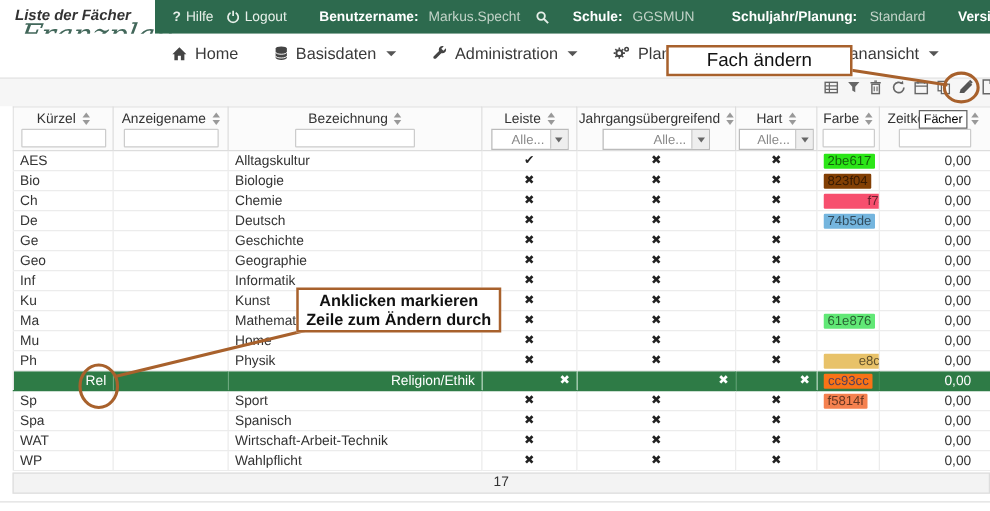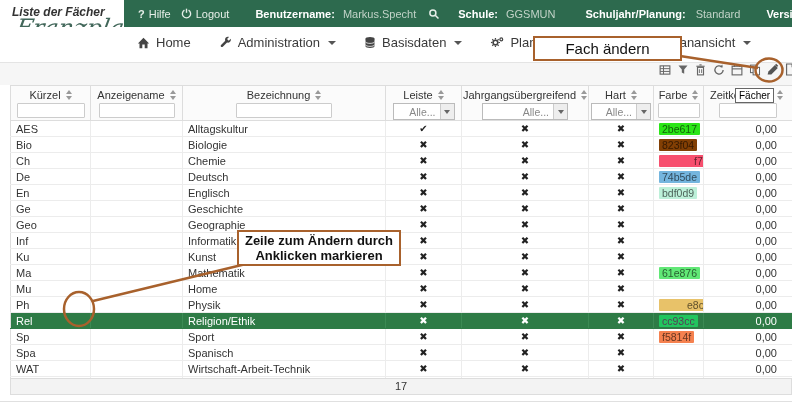--- a/index.html
+++ b/index.html
@@ -65,21 +65,21 @@
   .fsel-c::after{content:"";width:0;height:0;border-left:3px solid transparent;
                  border-right:3px solid transparent;border-top:4px solid #666;}
   .w-leiste{width:60px}.w-jahrgangsuebergreifend{width:84px}.w-hart{width:58px}
 
   td{height:14px;line-height:14px;padding:0 5px;border-bottom:1px solid #ececec;
      border-right:1px solid #ececec;overflow:hidden;white-space:nowrap;}
   .c-num{text-align:right;padding-right:15px;}
   .c-mark{text-align:center;}
   .mark{font-size:10px;color:#222;}
   .chip{display:inline-block;padding:0 3px;font-size:10.5px;line-height:12px;border-radius:1px;}
-  tr.selected td{background:#2e7b46;color:#fff;border-bottom-color:#2e7b46;border-right-color:#3c8a54;}
+  tr.selected td{background:#2e7b46;color:#fff;border-bottom-color:#2e7b46;border-right-color:#3c8a54;text-align:right;}
   tr.selected .mark{color:#fff;}
 
   .table-footer{position:absolute;left:10px;top:378px;width:782px;height:17px;background:#f3f3f3;
                 border:1px solid #ddd;box-sizing:border-box;text-align:center;font-size:11px;
                 color:#333;line-height:15px;}
   .bottom-line{position:absolute;left:0;top:401px;width:792px;height:1px;background:#e0e0e0;}
 
   
   .callout1{position:absolute;left:533px;top:36px;width:145px;height:21px;background:#fff;
             border:2px solid #a8612c;z-index:30;display:flex;align-items:center;justify-content:center;
@@ -134,36 +134,36 @@
     <span class="nav-item">
       <span>
           <svg class="ic" width="13" height="12" viewBox="0 0 16 15">
             <path d="M8 1 15 8h-2v6h-3.5V9.5h-3V14H3V8H1z" fill="#444"></path>
           </svg>
         </span>
       <span>Home</span>
     </span>
     <span class="nav-item">
       <span>
-          <svg class="ic" width="13" height="13" viewBox="0 0 16 16">
-            <path d="M14.6 4.6c0 2-1.6 3.6-3.6 3.6-.4 0-.8-.1-1.1-.2l-5.2 5.2c-.6.6-1.6.6-2.2 0s-.6-1.6 0-2.2l5.2-5.2C7.5 5.4 7.4 5 7.4 4.6 7.4 2.6 9 1 11 1c.4 0 .9.1 1.3.2L9.9 3.6l2.1 2.1 2.4-2.4c.1.4.2.8.2 1.3z" fill="#444"></path>
-          </svg>
-        </span>
-      <span>Administration</span>
-      <span class="caret"></span>
-    </span>
-    <span class="nav-item">
-      <span>
           <svg class="ic" width="12" height="13" viewBox="0 0 16 16">
             <ellipse cx="8" cy="3" rx="6" ry="2.2" fill="#444"></ellipse>
             <path d="M2 3v10c0 1.2 2.7 2.2 6 2.2s6-1 6-2.2V3" fill="#444"></path>
             <path d="M2 7c0 1.2 2.7 2.2 6 2.2S14 8.2 14 7M2 11c0 1.2 2.7 2.2 6 2.2s6-1 6-2.2" fill="none" stroke="#fff" stroke-width="1"></path>
           </svg>
         </span>
       <span>Basisdaten</span>
+      <span class="caret"></span>
+    </span>
+    <span class="nav-item">
+      <span>
+          <svg class="ic" width="13" height="13" viewBox="0 0 16 16">
+            <path d="M14.6 4.6c0 2-1.6 3.6-3.6 3.6-.4 0-.8-.1-1.1-.2l-5.2 5.2c-.6.6-1.6.6-2.2 0s-.6-1.6 0-2.2l5.2-5.2C7.5 5.4 7.4 5 7.4 4.6 7.4 2.6 9 1 11 1c.4 0 .9.1 1.3.2L9.9 3.6l2.1 2.1 2.4-2.4c.1.4.2.8.2 1.3z" fill="#444"></path>
+          </svg>
+        </span>
+      <span>Administration</span>
       <span class="caret"></span>
     </span>
     <span class="nav-item">
       <span>
           <svg class="ic" width="14" height="13" viewBox="0 0 18 16">
             <circle cx="7" cy="8" r="3" fill="none" stroke="#444" stroke-width="2"></circle>
             <g stroke="#444" stroke-width="1.6">
               <line x1="7" y1="2.2" x2="7" y2="4.2"></line>
               <line x1="7" y1="11.8" x2="7" y2="13.8"></line>
               <line x1="1.2" y1="8" x2="3.2" y2="8"></line>
@@ -409,30 +409,20 @@
             <td class="c-txt">De</td>
             <td class="c-txt"></td>
             <td class="c-txt">Deutsch</td>
             <td class="c-mark"><span class="mark">✖</span></td>
             <td class="c-mark"><span class="mark">✖</span></td>
             <td class="c-mark"><span class="mark">✖</span></td>
             <td class="c-chip"><span class="chip" style="background: rgb(116, 181, 222); color: rgb(49, 76, 93);">74b5de</span></td>
             <td class="c-num">0,00</td>
           </tr>
           <tr>
-            <td class="c-txt">En</td>
-            <td class="c-txt"></td>
-            <td class="c-txt">Englisch</td>
-            <td class="c-mark"><span class="mark">✖</span></td>
-            <td class="c-mark"><span class="mark">✖</span></td>
-            <td class="c-mark"><span class="mark">✖</span></td>
-            <td class="c-chip"><span class="chip" style="background: rgb(189, 240, 217); color: rgb(79, 101, 91);">bdf0d9</span></td>
-            <td class="c-num">0,00</td>
-          </tr>
-          <tr>
             <td class="c-txt">Ge</td>
             <td class="c-txt"></td>
             <td class="c-txt">Geschichte</td>
             <td class="c-mark"><span class="mark">✖</span></td>
             <td class="c-mark"><span class="mark">✖</span></td>
             <td class="c-mark"><span class="mark">✖</span></td>
             <td class="c-chip"></td>
             <td class="c-num">0,00</td>
           </tr>
           <tr>
@@ -495,21 +485,21 @@
             <td class="c-chip"><span class="chip" style="background: rgb(232, 194, 105); color: rgb(97, 81, 44); padding-left: 28px;">e8c269</span></td>
             <td class="c-num">0,00</td>
           </tr>
           <tr class="selected">
             <td class="c-txt">Rel</td>
             <td class="c-txt"></td>
             <td class="c-txt">Religion/Ethik</td>
             <td class="c-mark"><span class="mark">✖</span></td>
             <td class="c-mark"><span class="mark">✖</span></td>
             <td class="c-mark"><span class="mark">✖</span></td>
-            <td class="c-chip"><span class="chip" style="background: #22c55e; color: rgb(86, 62, 86);">cc93cc</span></td>
+            <td class="c-chip"><span class="chip" style="background: #f97316; color: rgb(86, 62, 86);">cc93cc</span></td>
             <td class="c-num">0,00</td>
           </tr>
           <tr>
             <td class="c-txt">Sp</td>
             <td class="c-txt"></td>
             <td class="c-txt">Sport</td>
             <td class="c-mark"><span class="mark">✖</span></td>
             <td class="c-mark"><span class="mark">✖</span></td>
             <td class="c-mark"><span class="mark">✖</span></td>
             <td class="c-chip"><span class="chip" style="background: rgb(245, 129, 79); color: rgb(103, 54, 33);">f5814f</span></td>
@@ -556,18 +546,18 @@
     <line x1="680" y1="56" x2="758" y2="68" stroke="#a8612c" stroke-width="2.5"></line>
     <ellipse cx="769" cy="70" rx="13.5" ry="11.5" fill="none" stroke="#a8612c" stroke-width="2.5"></ellipse>
     <line x1="250" y1="263" x2="93" y2="301" stroke="#a8612c" stroke-width="2.5"></line>
     <ellipse cx="79" cy="309" rx="15" ry="17" fill="none" stroke="#a8612c" stroke-width="2.5"></ellipse>
   </svg>
 
   <div class="callout1">
     <span>Fach ändern</span>
   </div>
   <div class="callout2">
+    <span>Anklicken markieren</span>
     <span>Zeile zum Ändern durch</span>
-    <span>Anklicken markieren</span>
   </div>
   <div class="tooltip">Fächer</div>
 
 </div>
 
 </body></html>

